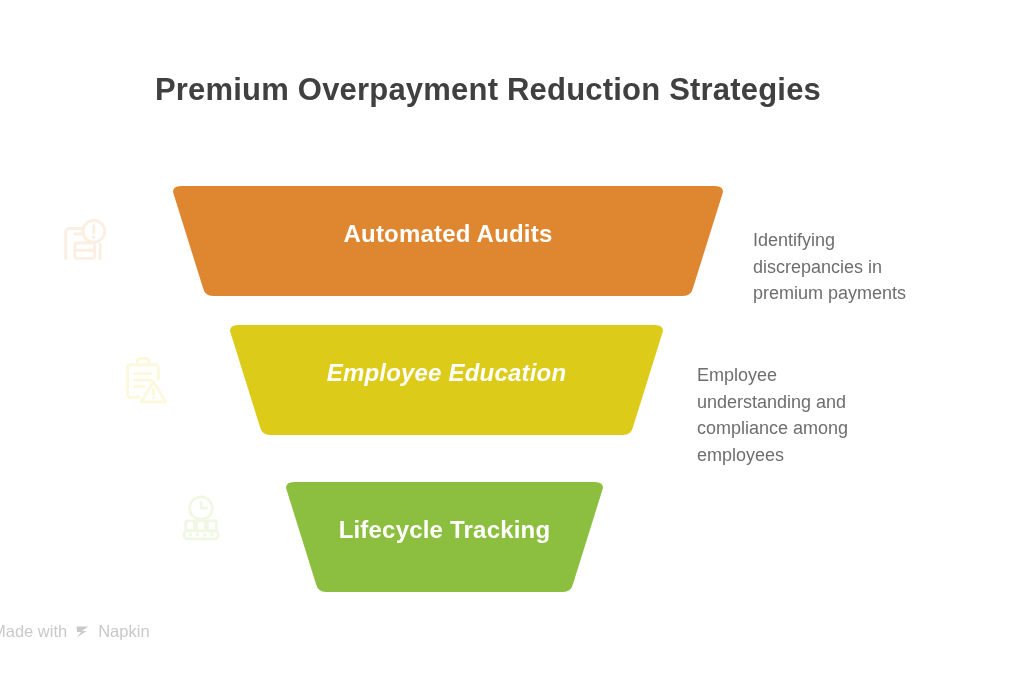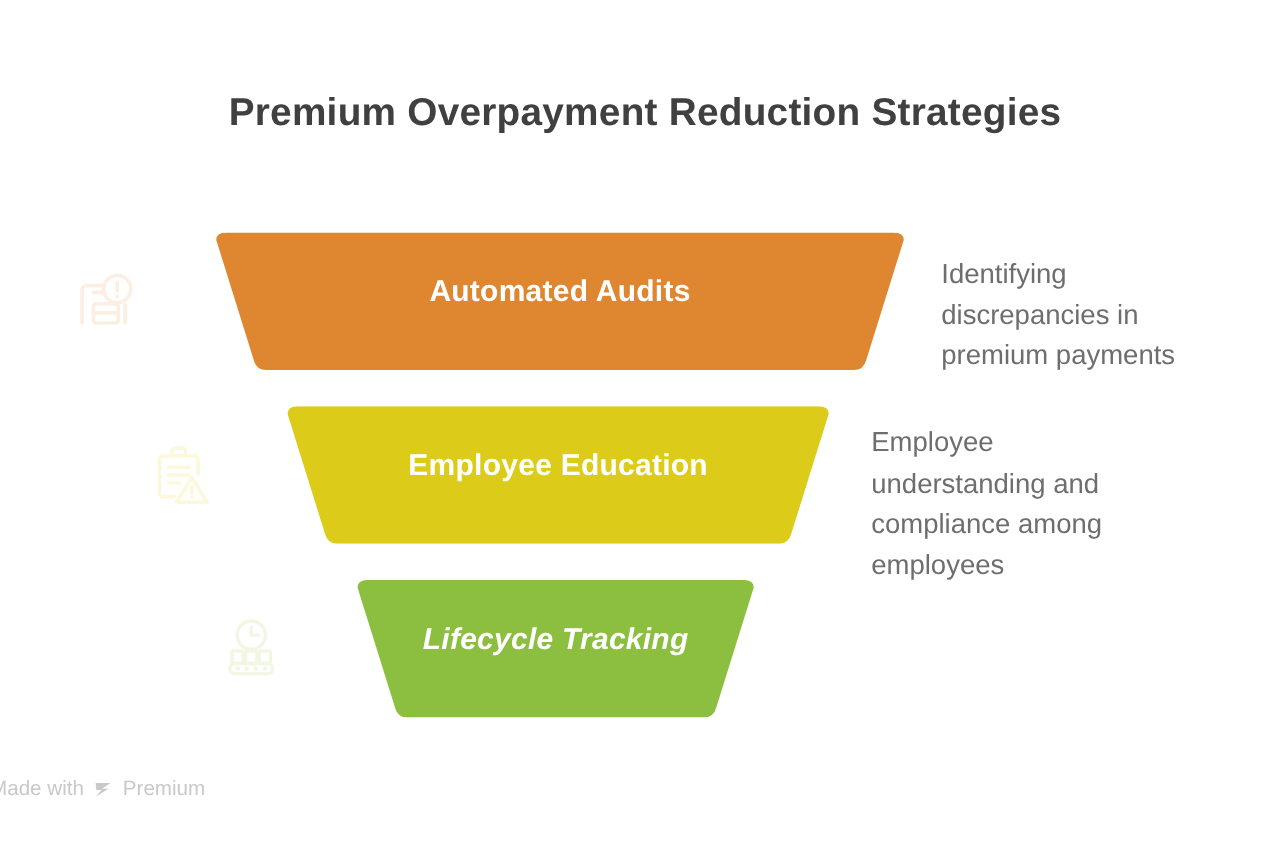--- a/index.html
+++ b/index.html
@@ -23,21 +23,20 @@
   .title {
     position: absolute;
     left: 0;
     top: 72px;
     width: 976px;
     text-align: center;
     font-size: 31px;
     font-weight: bold;
     color: #404040;
     letter-spacing: 0.2px;
-    padding-left: 28px;
   }
 
   
   .row {
     position: absolute;
     left: 0;
     width: 1024px;
     height: 120px;
   }
   .row-1 { top: 186px; }
@@ -83,30 +82,31 @@
     align-items: center;
     justify-content: center;
     color: #ffffff;
     font-size: 24px;
     font-weight: bold;
     letter-spacing: 0.2px;
     padding-bottom: 14px;
     box-sizing: border-box;
   }
   .band-1 { left: 165px; width: 566px; }
-  .band-2 { left: 222px; width: 449px; }
-  .band-3 { left: 278px; width: 333px; top: 1px; font-style: italic; }
+  .band-2 { left: 222px; width: 449px; font-style: italic; }
+  .band-3 { left: 278px; width: 333px; top: 19px; }
 
   
   .desc {
     position: absolute;
     color: #6e6e6e;
-    font-size: 22px;
+    font-size: 18px;
     line-height: 1.48;
     white-space: pre-line;
+    margin-top: 24px;
   }
   .desc-1 { left: 753px; top: 203px; width: 210px; }
   .desc-2 { left: 697px; top: 338px; width: 200px; }
   .desc-3 { left: 638px; top: 479px; width: 220px; }
 
   
   .watermark {
     position: absolute;
     left: -8px;
     top: 622px;
@@ -220,16 +220,16 @@
   </div>
 
 
   <div class="watermark">
     <span>Made with</span>
     <span class="wm-mark">
       <svg viewBox="0 0 20 20" width="17" height="17">
         <path d="M3 4 L17 4 L9 9.5 L15 9.5 L3 17 L8.5 10.5 L3.5 10.5 Z" fill="#c9c9c9"></path>
       </svg>
     </span>
-    <span>Premium</span>
+    <span>Napkin</span>
   </div>
 
 </div>
 
 </body></html>

